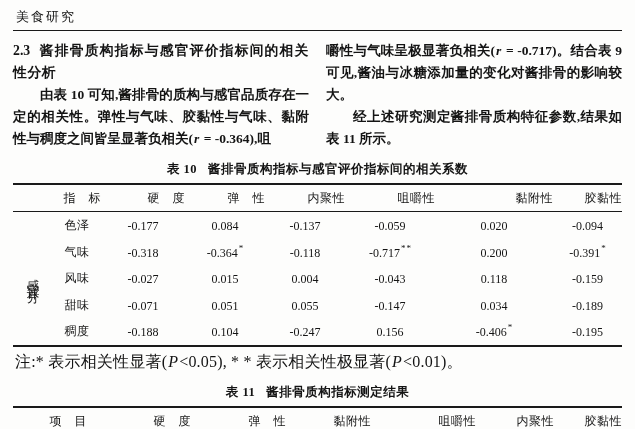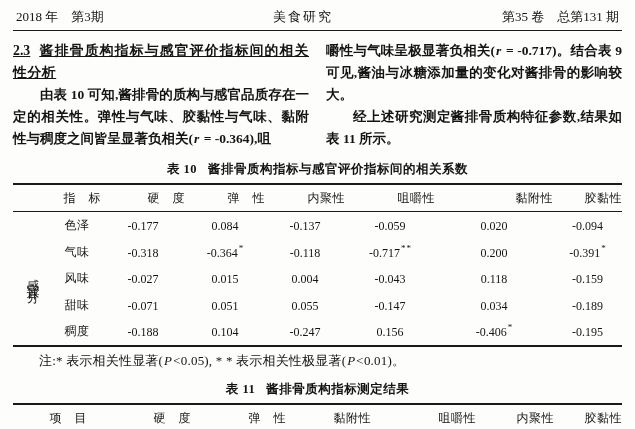--- a/index.html
+++ b/index.html
@@ -12,21 +12,21 @@
   
   .pagehead {
     display:flex; justify-content:space-between; align-items:baseline;
     font-size:13px; padding:3px 3px 4px 3px; white-space:pre;
   }
   .pagehead .mid { letter-spacing:2px; }
   .head-rule { border:none; border-top:1.3px solid #1a1a1a; margin:0 0 9px 0; }
   
   .columns { display:flex; gap:17px; }
   .col { flex:1 1 0; text-align:justify; font-size:13.5px; line-height:22px; }
-  .sec-heading { margin:0; font-size:13.8px; font-weight:700; line-height:22px; letter-spacing:0.6px;text-decoration:underline; }
+  .sec-heading { margin:0; font-size:13.8px; font-weight:700; line-height:22px; letter-spacing:0.6px; }
   .sec-num { margin-right:9px; letter-spacing:0; }
   p.para { margin:0;font-weight:bold; }
   .indent { text-indent:2em; }
   .var { font-style:italic; font-family:"Liberation Serif",serif; padding:0 1px; }
   
   .caption {
     text-align:center; font-weight:700; font-size:12.5px;
     margin:11px 0 5px 0; letter-spacing:0.5px;
   }
   .cap-label { margin-right:11px; }
@@ -42,31 +42,29 @@
   }
   table.threeline td { text-align:center; padding:5px 0 4.5px 0; white-space:pre; }
   td.rlabel { letter-spacing:0.5px; }
   td.vlabel { vertical-align:middle; }
   .vtext {
     display:inline-block; writing-mode:vertical-rl; text-orientation:upright;
     letter-spacing:4px; font-size:12.5px; line-height:14px;
   }
   sup.sig { font-size:9px; position:relative; top:-1px; left:1px; letter-spacing:1px; }
   
-  .tbl-note { font-size:13px; margin:5px 0 0 26px; letter-spacing:0.2px; }
+  .tbl-note { font-size:16px; margin:5px 0 0 2px; letter-spacing:0.2px; }
 </style>
 </head>
 <body>
 
 <div class="page">
 
   <div class="pagehead">
-    <span>2018 年　第3期</span>
     <span class="mid">美食研究</span>
-    <span>第35 卷　总第131 期</span>
   </div>
   <hr class="head-rule">
 
   <div class="columns">
     <div class="col">
       <h3 class="sec-heading"><span class="sec-num">2.3</span><span>酱排骨质构指标与感官评价指标间的相关性分析</span></h3>
       <p class="para indent"><span>由表 10 可知,酱排骨的质构与感官品质存在一定的相关性。弹性与气味、胶黏性与气味、黏附性与稠度之间皆呈显著负相关(</span><i class="var">r</i><span> = -0.364),咀</span></p>
     </div>
     <div class="col">
       <p class="para"><span>嚼性与气味呈极显著负相关(</span><i class="var">r</i><span> = -0.717)。结合表 9 可见,酱油与冰糖添加量的变化对酱排骨的影响较大。</span></p>

